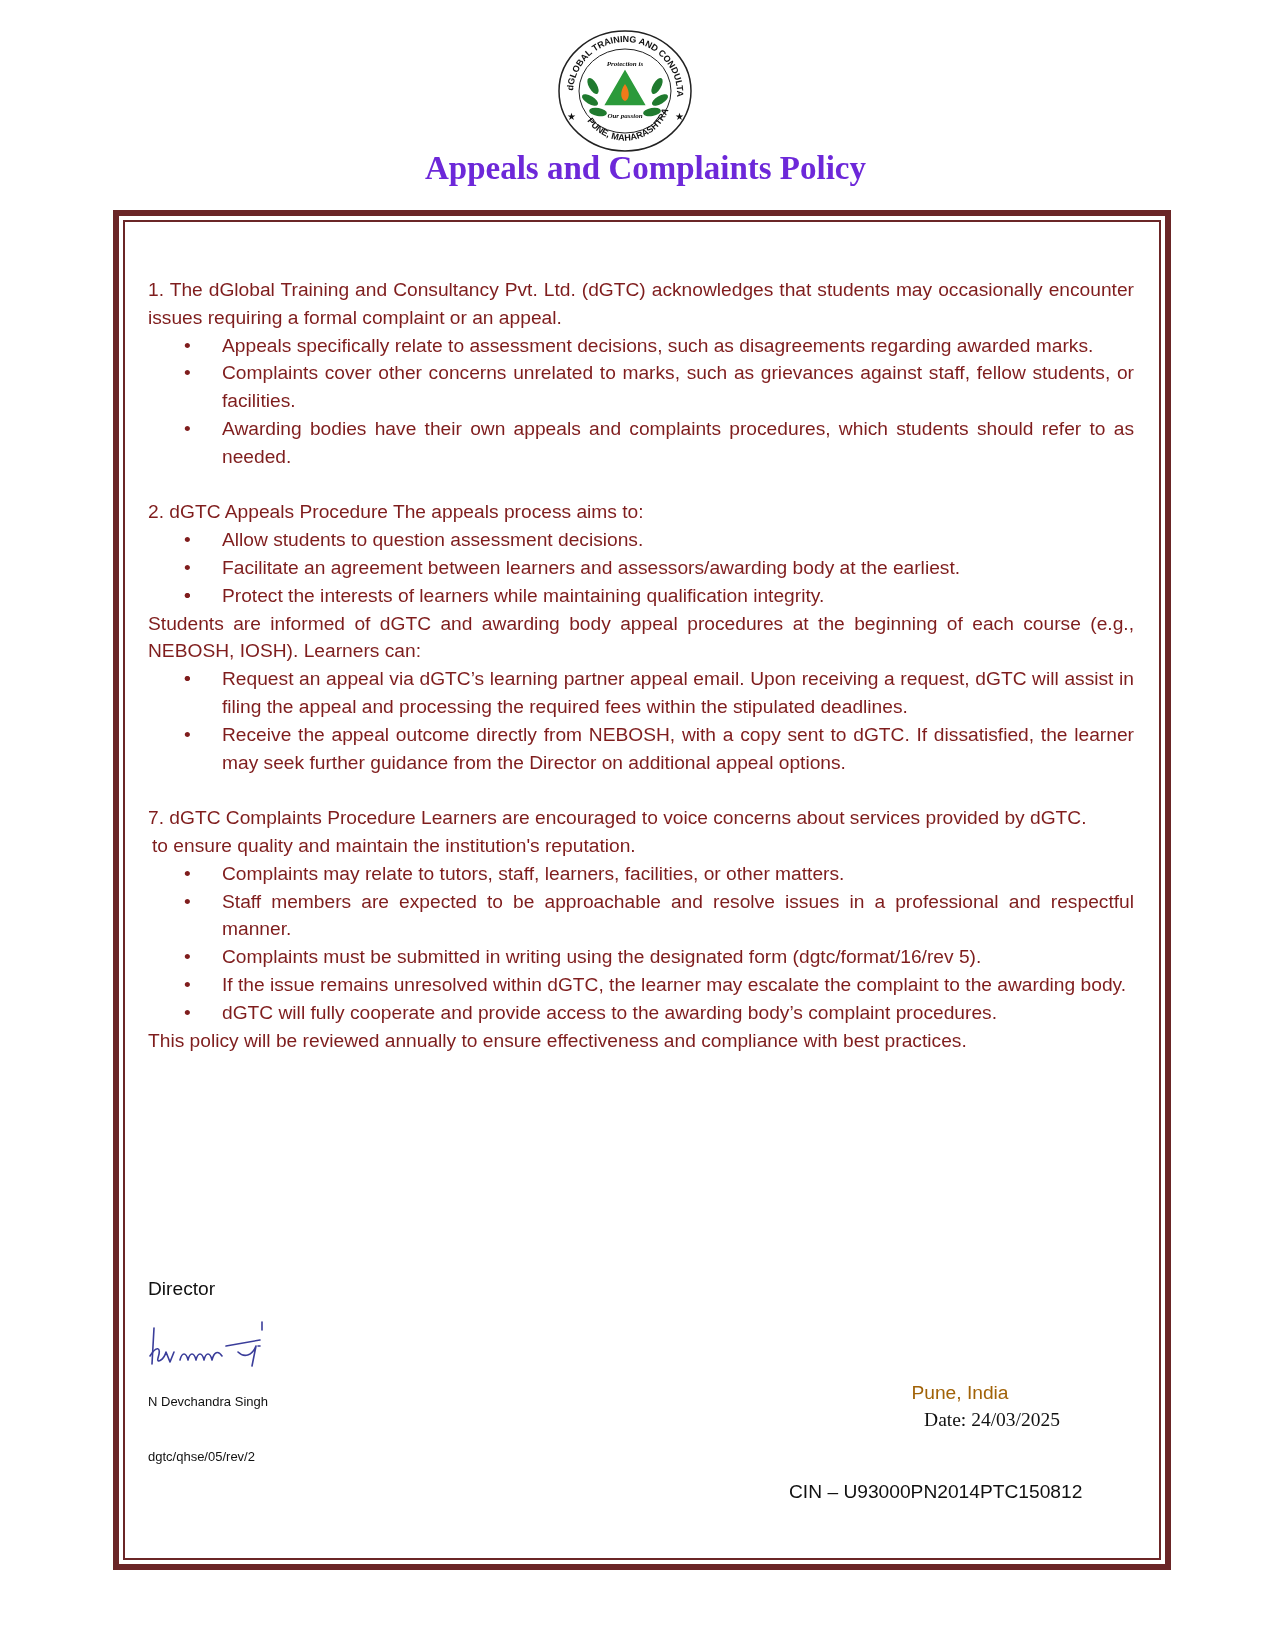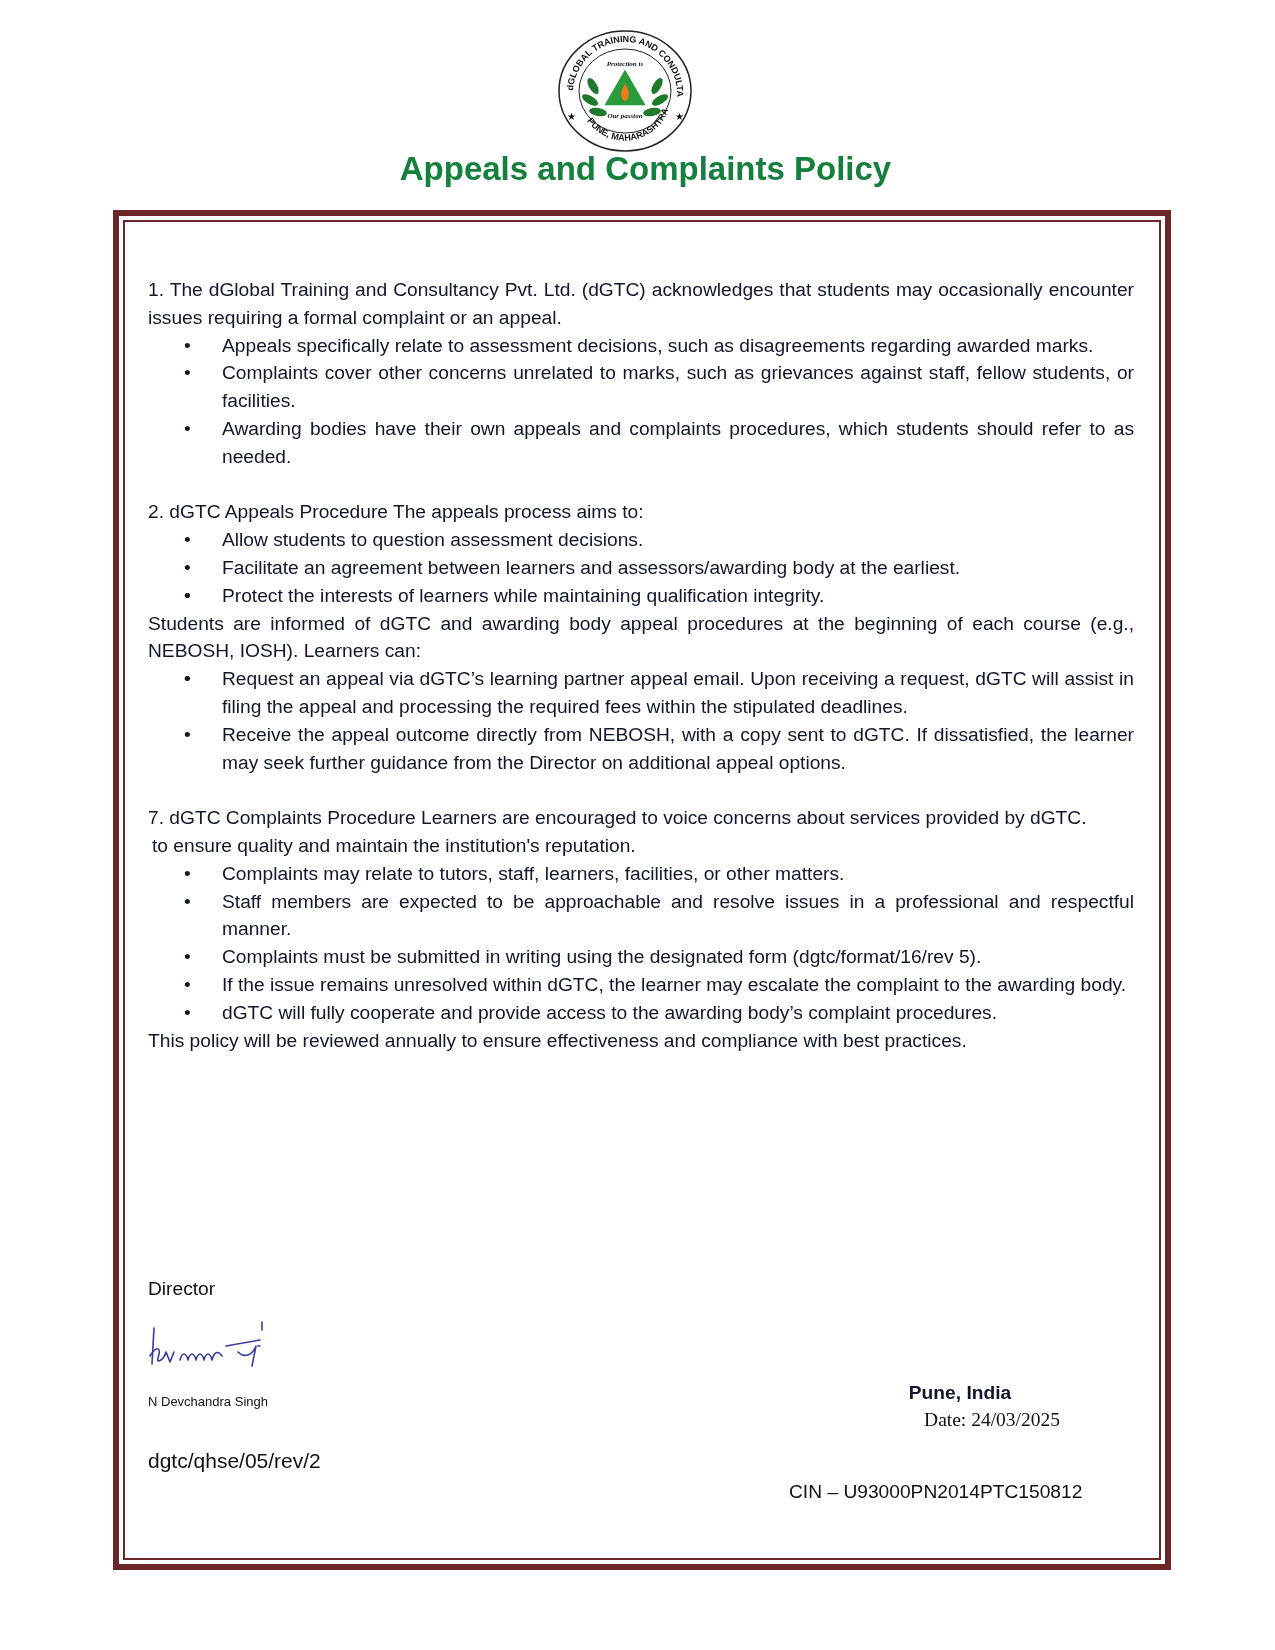--- a/index.html
+++ b/index.html
@@ -1,45 +1,45 @@
 <!DOCTYPE html>
 <html><head>
   <meta charset="utf-8">
   <style>
     html, body { margin: 0; padding: 0; background: #ffffff; }
     body { width: 1275px; height: 1650px; position: relative; overflow: hidden;
            font-family: "Liberation Sans", "DejaVu Sans", sans-serif; color: #111; }
 
     .logo { position: absolute; left: 553px; top: 28px; width: 144px; height: 126px; }
     .title { position: absolute; left: 16px; right: 0; top: 150px; text-align: center;
-             font-family: Liberation Sans, sans-serif; font-weight: bold;
-             font-size: 33px; color: #15803d; }
+             font-family: Liberation Serif, serif; font-weight: bold;
+             font-size: 33px; color: #6d28d9; }
 
     .frame-outer { position: absolute; left: 113px; top: 210px; width: 1058px; height: 1360px;
                    background: #6b2627; }
     .frame-gap1 { position: absolute; left: 6px; top: 6px; right: 6px; bottom: 6px; background: #fff; }
     .frame-mid { position: absolute; left: 4px; top: 4px; right: 4px; bottom: 4px; background: #6b2627; }
     .frame-gap2 { position: absolute; left: 2px; top: 2px; right: 2px; bottom: 2px; background: #fff; }
 
     .content { position: absolute; left: 148px; top: 276px; width: 986px;
-               font-size: 19.2px; line-height: 27.8px; text-align: justify; color: #0f172a; }
+               font-size: 19.2px; line-height: 27.8px; text-align: justify; color: #7f1d1d; }
     .content p { margin: 0; }
     .content .gap { height: 27.8px; }
     .content ul { margin: 0; padding: 0; list-style: none; }
     .content li { position: relative; padding-left: 74px; }
     .content li .bullet { position: absolute; left: 36px; top: 0; }
     .indent1 { padding-left: 4px; }
 
     .sig-block { position: absolute; left: 148px; top: 1278px; font-size: 19.2px; color: #111; }
     .signature { position: absolute; left: 148px; top: 1316px; width: 130px; height: 55px; }
     .signer-name { position: absolute; left: 148px; top: 1394px; font-size: 13px; color: #111; }
-    .doc-code { position: absolute; left: 148px; top: 1449px; font-size: 21px; color: #111; text-align: right; }
+    .doc-code { position: absolute; left: 148px; top: 1449px; font-size: 13px; color: #111; text-align: right; }
 
     .place { position: absolute; left: 860px; width: 200px; top: 1382px; text-align: center;
-             font-size: 19.2px; color: #0f172a; font-weight: bold; }
+             font-size: 19.2px; color: #a16207; }
     .date { position: absolute; left: 860px; width: 200px; top: 1409px; text-align: right;
             font-family: "Liberation Serif", "DejaVu Serif", serif; font-size: 19.5px; color: #111; }
     .cin { position: absolute; left: 789px; top: 1449px; font-size: 19.2px; color: #111; margin-top: 32px; }
   </style>
 </head>
 <body>
 
 <svg class="logo" viewBox="0 0 144 126">
   <defs>
     <path id="arcTop" d="M 20 66 A 52 52 0 0 1 124 66"></path>

